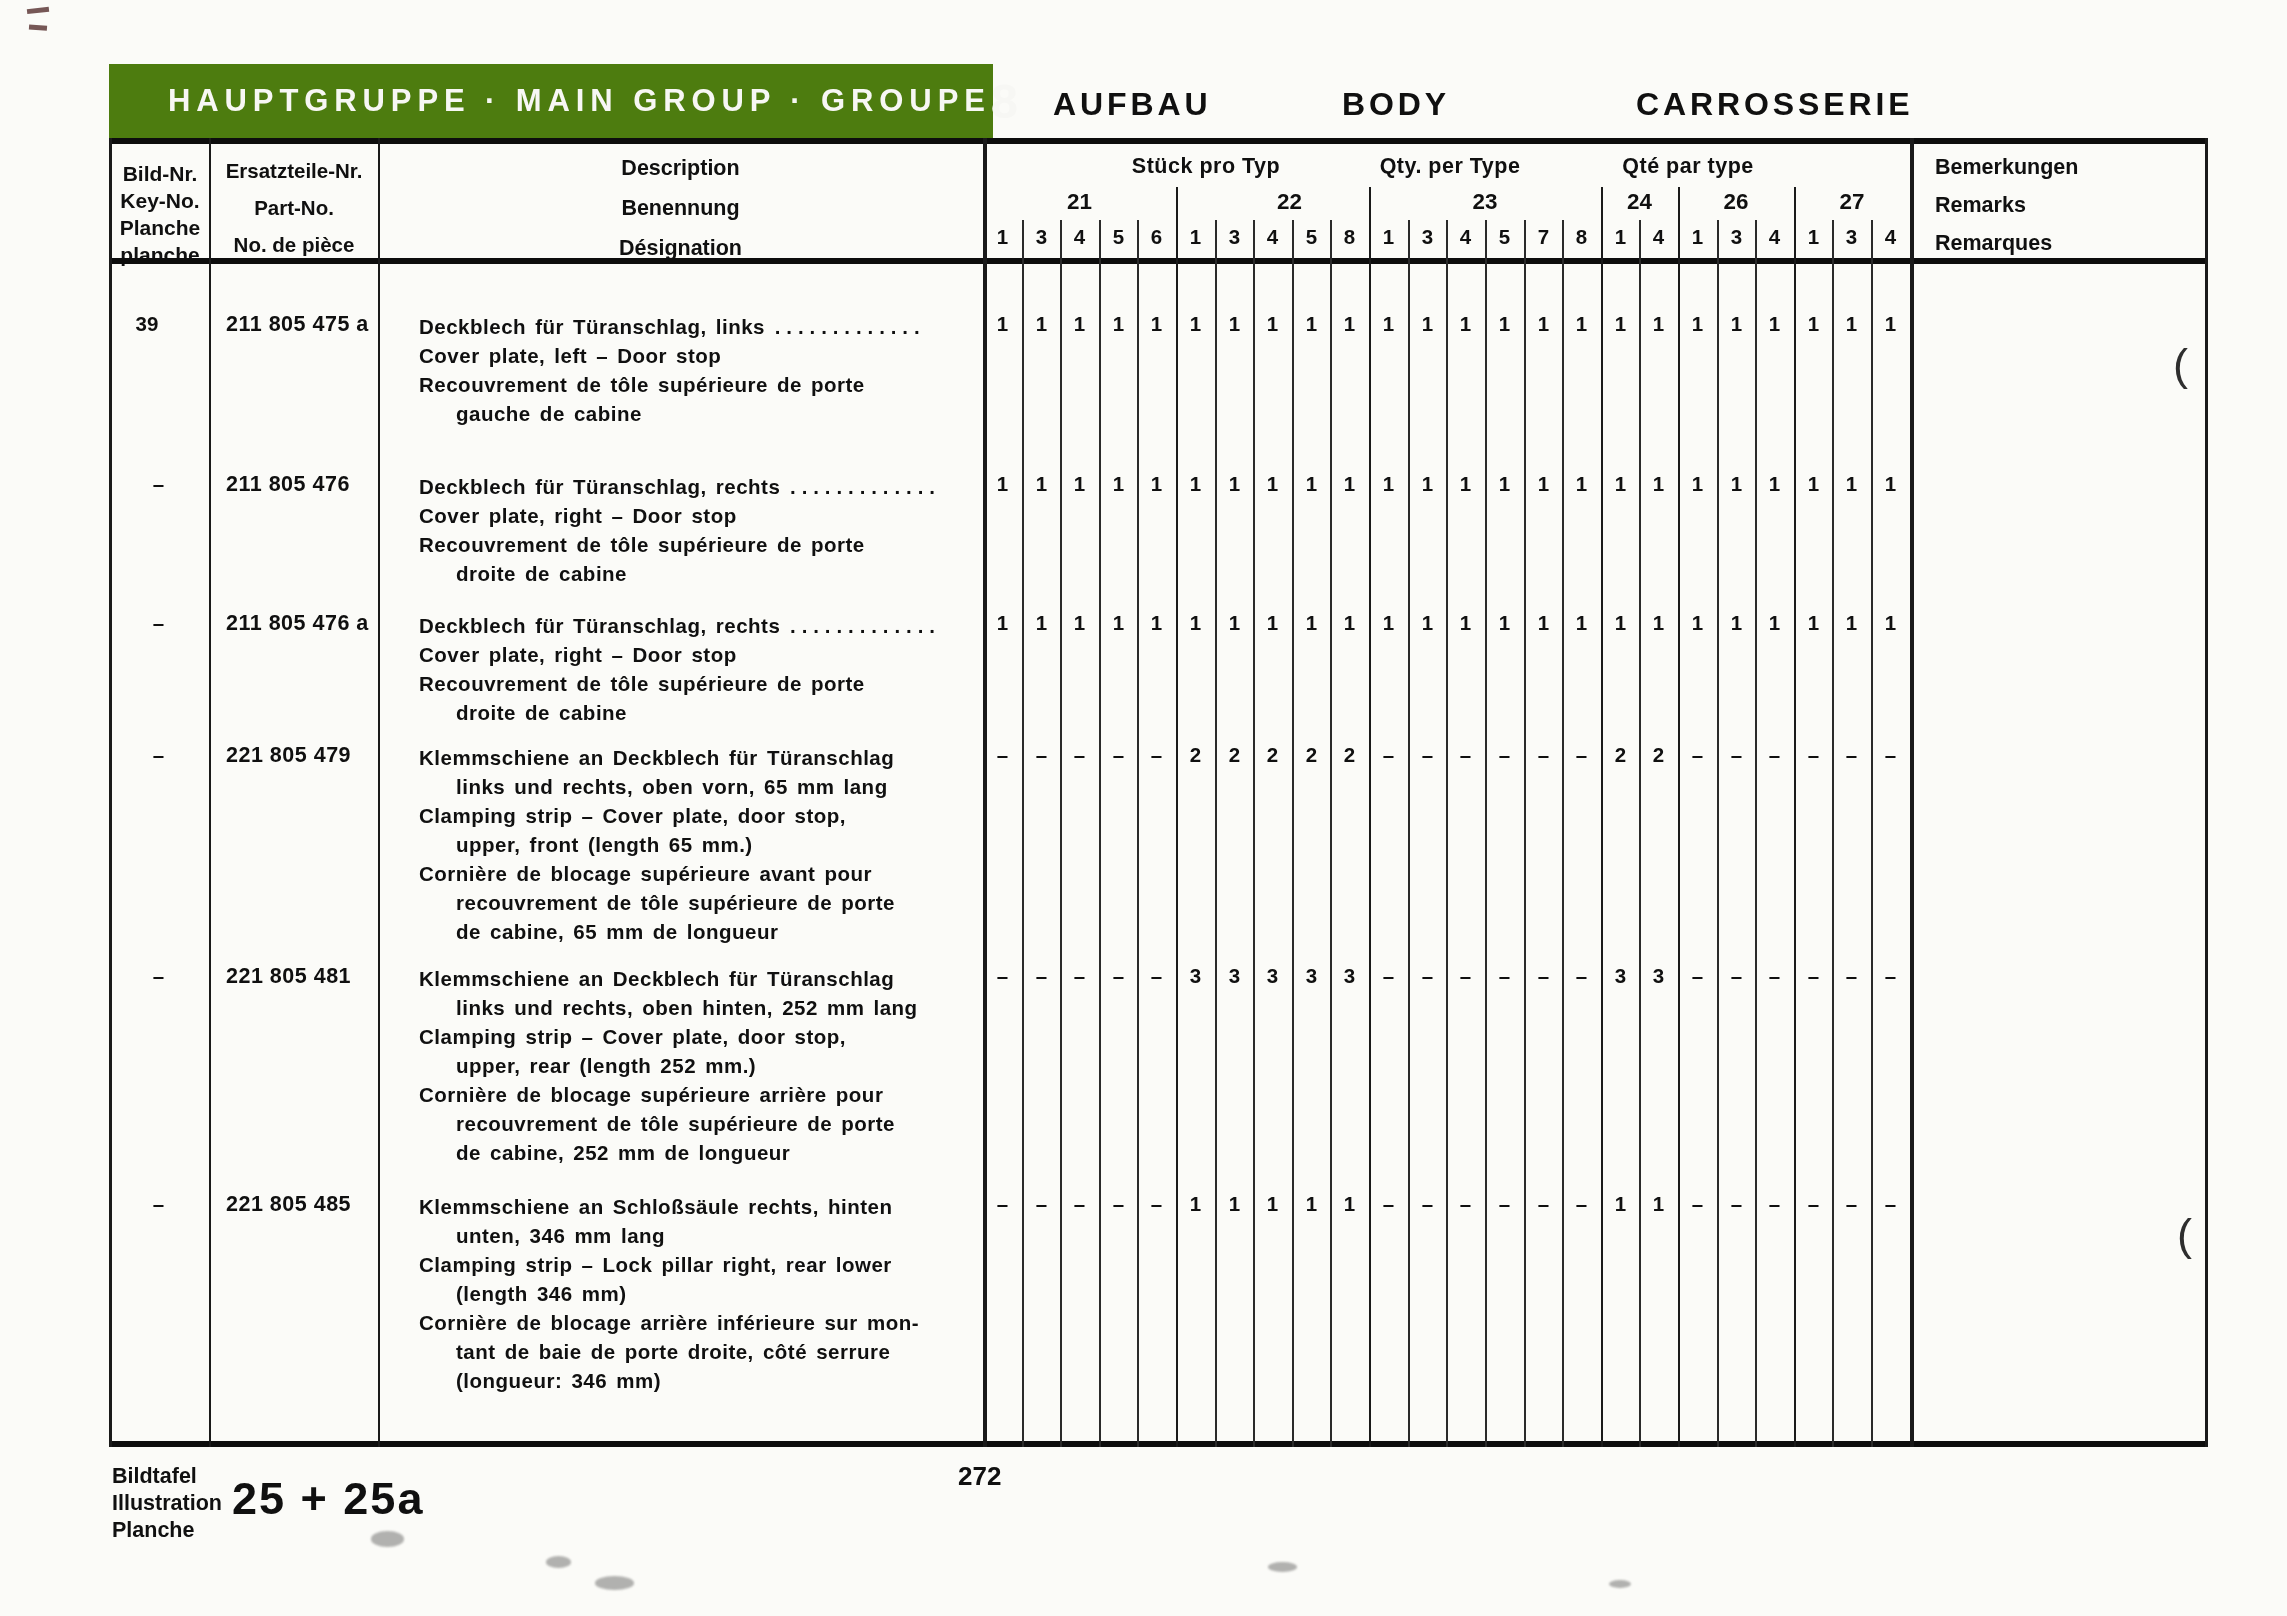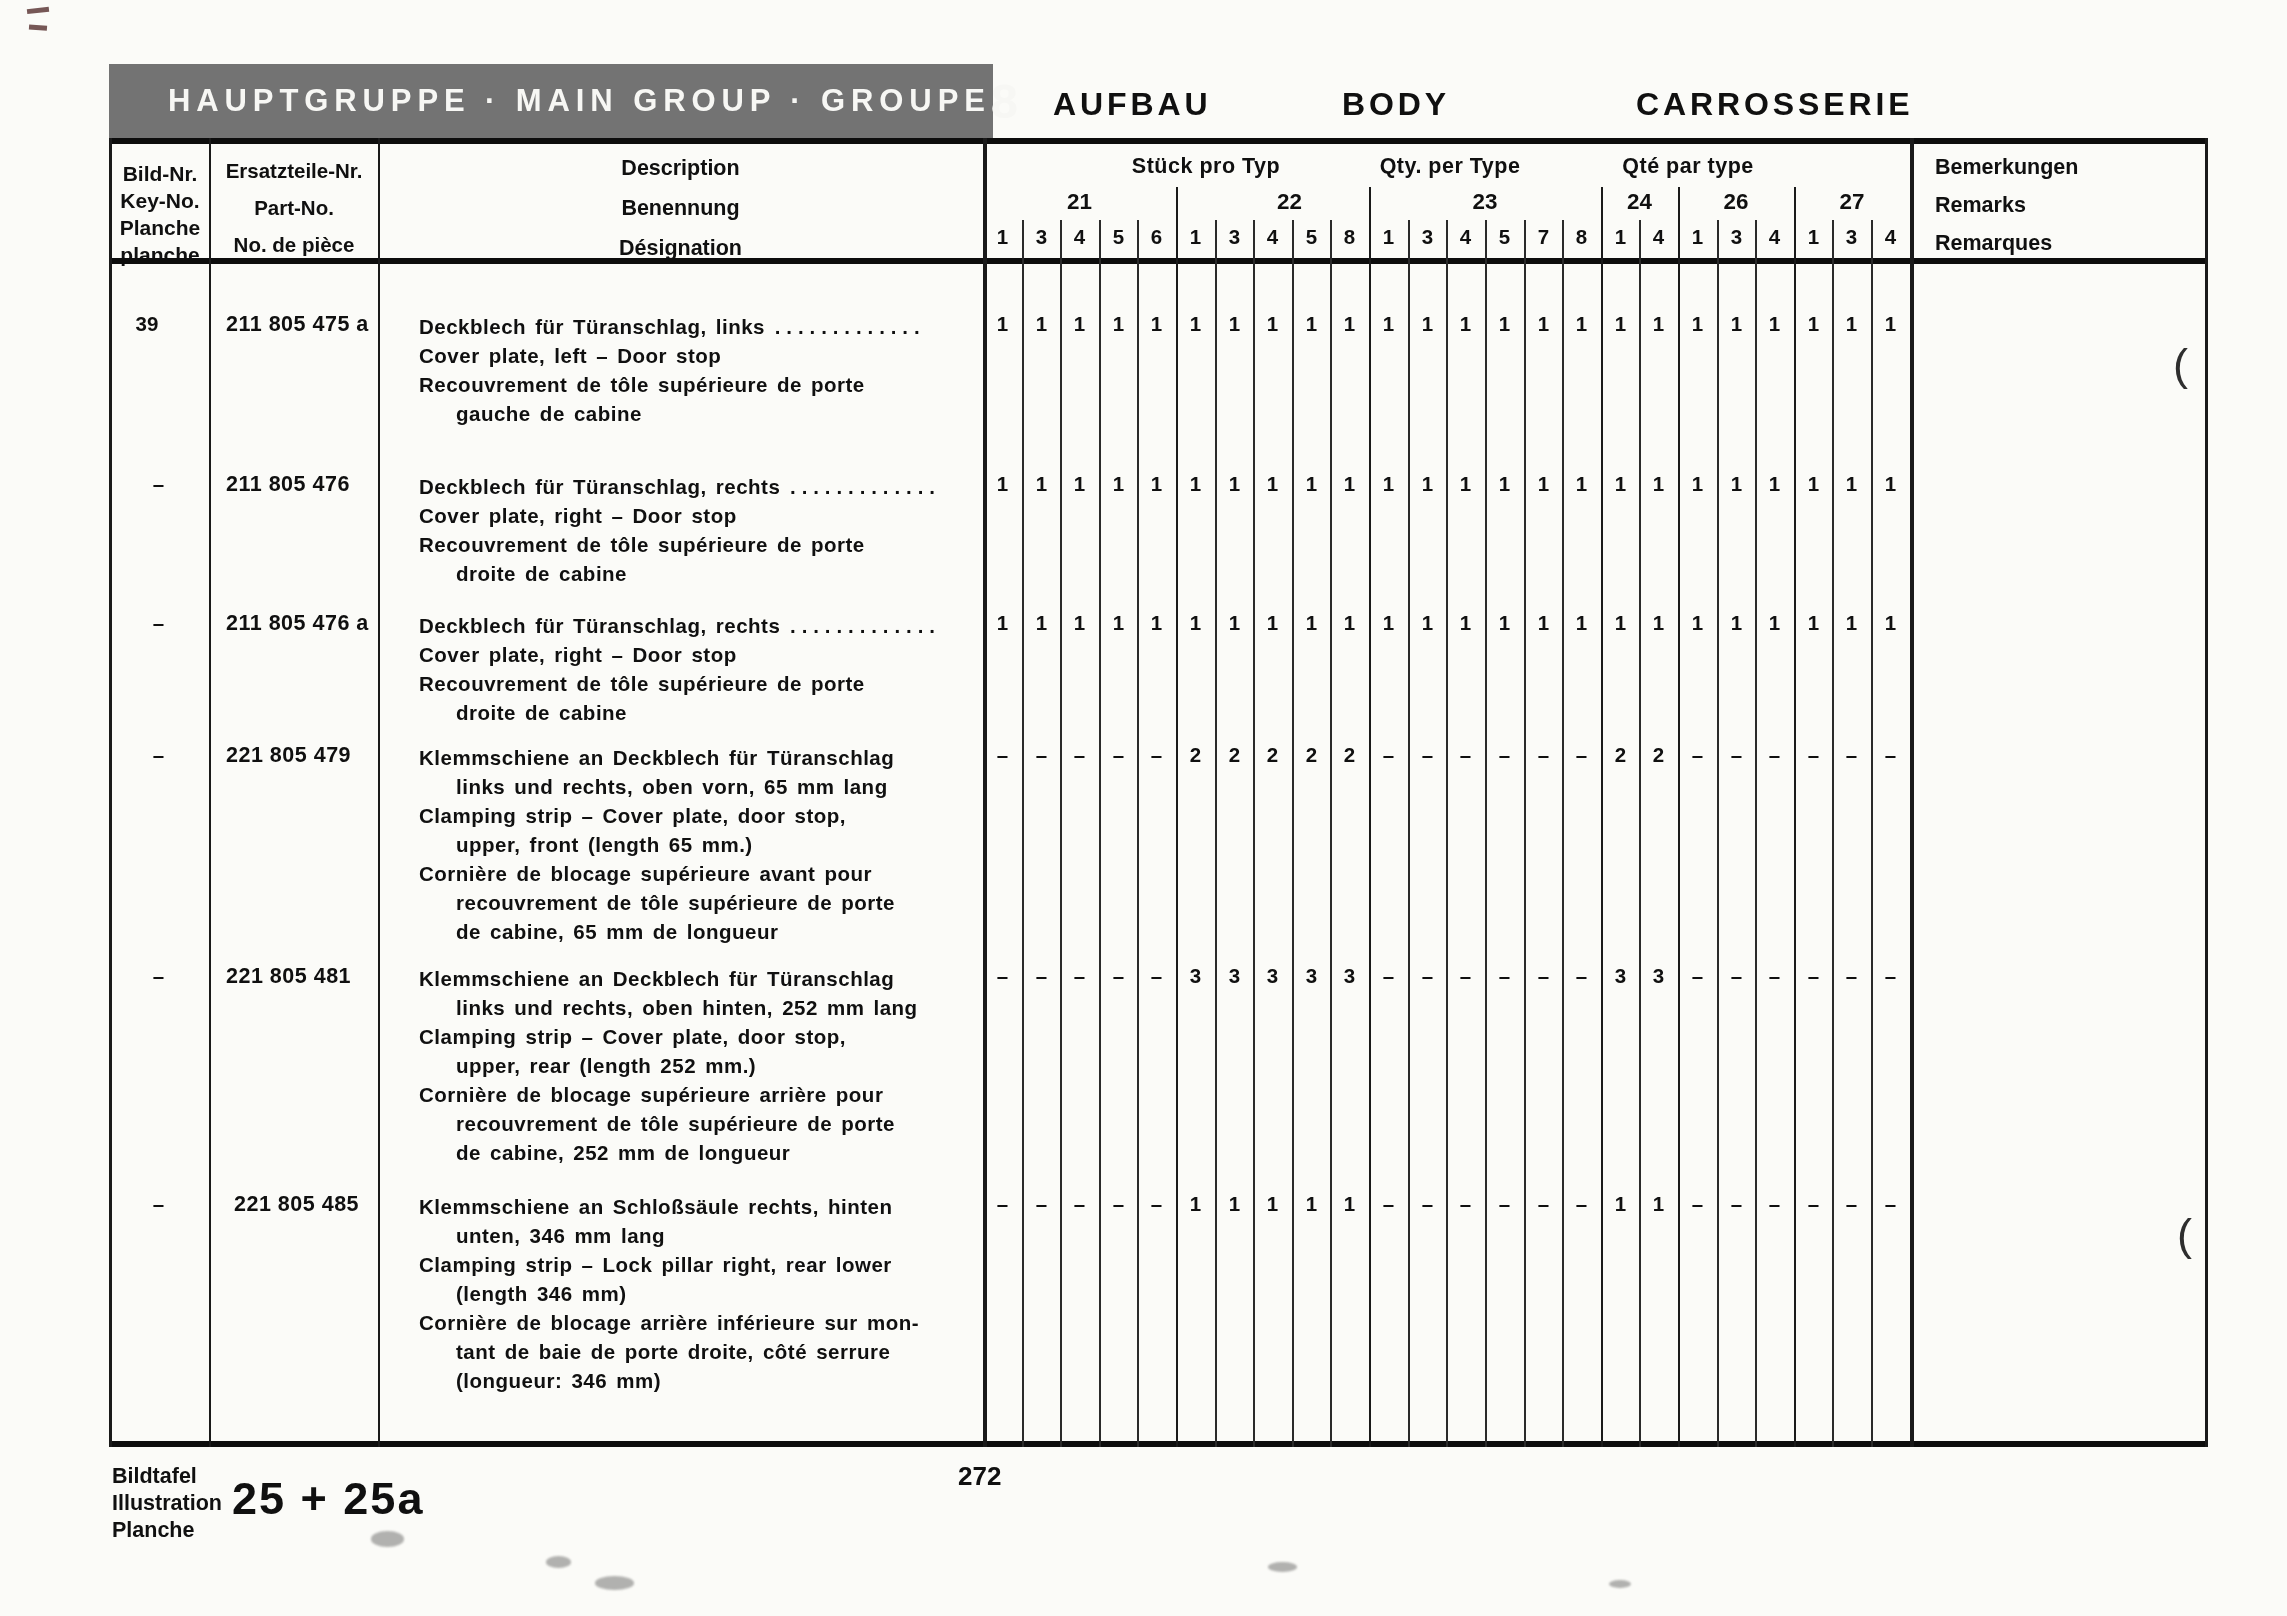--- a/index.html
+++ b/index.html
@@ -1,21 +1,21 @@
 <!DOCTYPE html>
 <html><head>
 <meta charset="utf-8">
 <style>
   *{box-sizing:border-box;margin:0;padding:0}
   html,body{background:#fbfbf8}
   .sheet{position:relative;width:2288px;height:1617px;background:#fbfbf8;
          font-family:"Liberation Sans","DejaVu Sans",sans-serif;color:#101010;overflow:hidden}
   .abs{position:absolute}
   
-  .bar{position:absolute;left:109px;top:64px;width:884px;height:74px;background:#737373;color:#f7f7f4;
+  .bar{position:absolute;left:109px;top:64px;width:884px;height:74px;background:#4d7c0f;color:#f7f7f4;
        display:flex;align-items:center;justify-content:space-between;padding:0 86px 0 59px}
   .bar-text{font-size:31px;font-weight:700;letter-spacing:5.9px;white-space:nowrap}
   .bar-num{font-size:49px;font-weight:700}
   .sect{position:absolute;top:86px;font-size:32px;font-weight:700;letter-spacing:3.9px}
   .s0{left:1053px}.s1{left:1342px}.s2{left:1636px}
   
   .hline{position:absolute;background:#0d0d0d}
   .vline{position:absolute;background:#1a1a1a}
   .vline.thin{background:#2a2a2a}
   
@@ -308,21 +308,21 @@
       <div class="cell qcell" style="left: 1562px; top: 964px; width: 39px;">–</div>
       <div class="cell qcell" style="left: 1601px; top: 964px; width: 39px;">3</div>
       <div class="cell qcell" style="left: 1639px; top: 964px; width: 39px;">3</div>
       <div class="cell qcell" style="left: 1678px; top: 964px; width: 39px;">–</div>
       <div class="cell qcell" style="left: 1717px; top: 964px; width: 39px;">–</div>
       <div class="cell qcell" style="left: 1755px; top: 964px; width: 39px;">–</div>
       <div class="cell qcell" style="left: 1794px; top: 964px; width: 39px;">–</div>
       <div class="cell qcell" style="left: 1832px; top: 964px; width: 39px;">–</div>
       <div class="cell qcell" style="left: 1871px; top: 964px; width: 39px;">–</div>
       <div class="cell key" style="left: 109px; top: 1192px; width: 99px;">–</div>
-      <div class="cell part" style="left: 226px; top: 1192px; margin-left: 8px;">221 805 485</div>
+      <div class="cell part" style="left: 226px; top: 1192px;">221 805 485</div>
       <div class="desc" style="left: 419px; top: 1192px; width: 558px;">
         <div class="dline">Klemmschiene an Schloßsäule rechts, hinten</div>
         <div class="dline ind">unten, 346 mm lang</div>
         <div class="dline">Clamping strip – Lock pillar right, rear lower</div>
         <div class="dline ind">(length 346 mm)</div>
         <div class="dline">Cornière de blocage arrière inférieure sur mon-</div>
         <div class="dline ind">tant de baie de porte droite, côté serrure</div>
         <div class="dline ind">(longueur: 346 mm)</div>
       </div>
       <div class="cell qcell" style="left: 983px; top: 1192px; width: 39px;">–</div>

